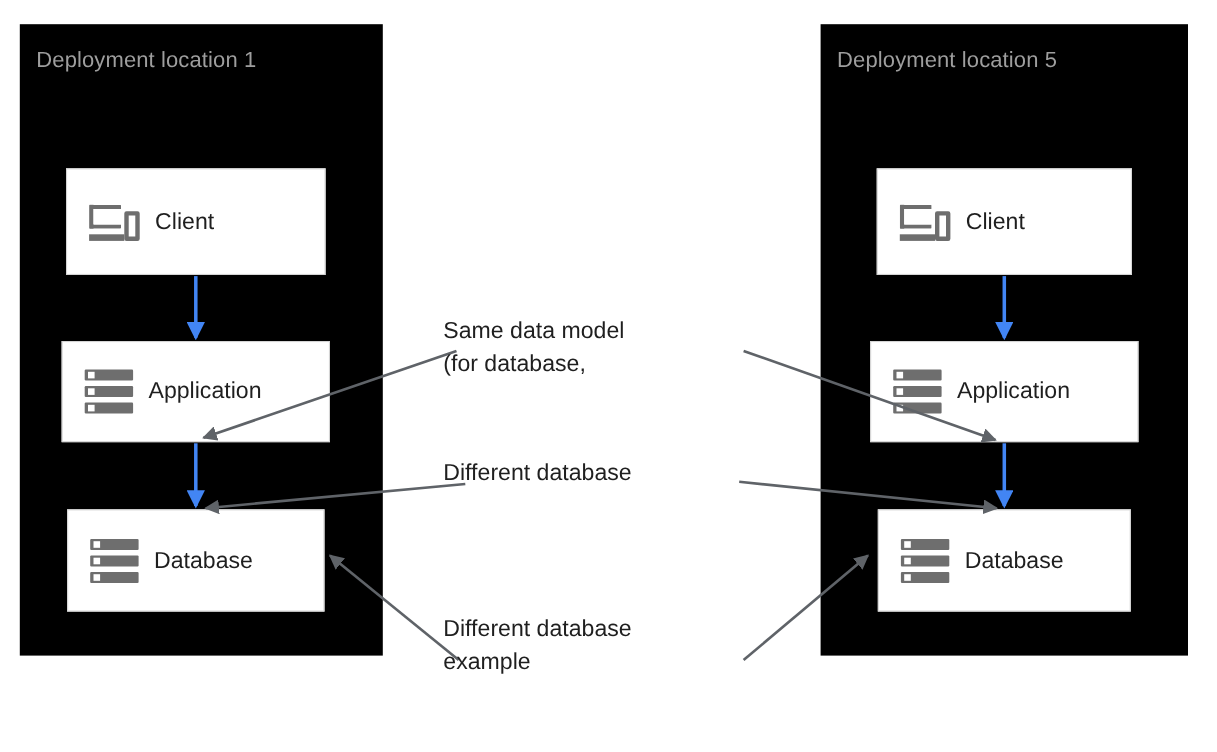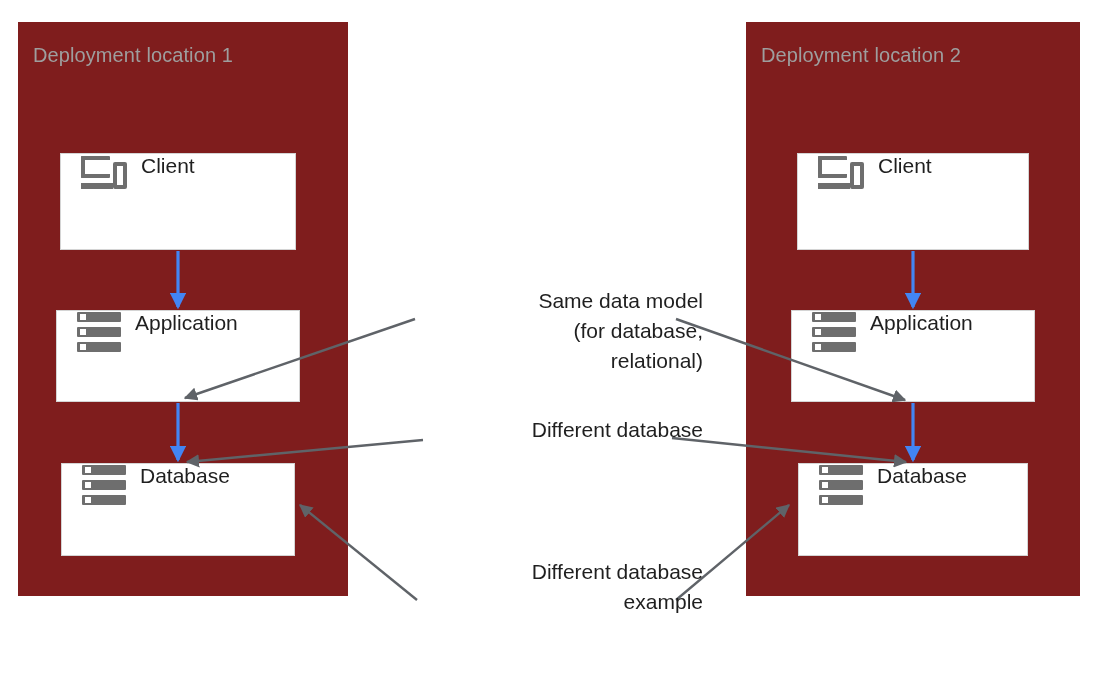--- a/index.html
+++ b/index.html
@@ -14,21 +14,21 @@
     position: relative;
     width: 1106px;
     height: 684px;
     background: #ffffff;
     overflow: hidden;
   }
 
   
   .region {
     position: absolute;
-    background: #7f1d1d;
+    background: #000000;
   }
   #region-1 { left: 18px;  top: 22px; width: 330px; height: 574px; }
   #region-2 { left: 746px; top: 22px; width: 334px; height: 574px; }
 
   .region-title {
     position: absolute;
     left: 15px;
     top: 22px;
     font-size: 20px;
     color: #9e9e9e;
@@ -36,21 +36,21 @@
     letter-spacing: 0.1px;
   }
 
   
   .node {
     position: absolute;
     background: #ffffff;
     border: 1px solid #d4d4d4;
     box-sizing: border-box;
     display: flex;
-    align-items: flex-start;
+    align-items: center;
   }
   .node-icon {
     flex: 0 0 auto;
     margin-left: 20px;
     margin-right: 14px;
     width: 46px;
     height: 42px;
     position: relative;
   }
   .node-label {
@@ -114,21 +114,21 @@
     width: 6px; height: 6px;
     background: #ffffff;
   }
 
   
   .callout {
     position: absolute;
     font-size: 21px;
     line-height: 30px;
     color: #1f1f1f;
-    text-align: right;
+    text-align: left;
     width: 300px;
     left: 403px;
   }
   #callout-datamodel { top: 286px; }
   #callout-api       { top: 415px; }
   #callout-system    { top: 557px; }
 
   
   #connectors {
     position: absolute;
@@ -141,21 +141,21 @@
 </head>
 <body>
 
 <div id="canvas">
 
   <div class="region" id="region-1">
     <div class="region-title">Deployment location 1</div>
   </div>
 
   <div class="region" id="region-2">
-    <div class="region-title">Deployment location 2</div>
+    <div class="region-title">Deployment location 5</div>
   </div>
 
   <div class="node" id="node-client-1">
     <div class="node-icon icon-client">
       <span class="screen"></span>
         <span class="base"></span>
         <span class="phone"></span>
     </div>
     <div class="node-label">Client</div>
   </div>
@@ -232,21 +232,20 @@
     <line x1="672" y1="438" x2="906" y2="462" stroke="#5f6368" stroke-width="2.4" marker-end="url(#arrow-gray)"></line>
 
     <line x1="417" y1="600" x2="300" y2="505" stroke="#5f6368" stroke-width="2.4" marker-end="url(#arrow-gray)"></line>
 
     <line x1="676" y1="600" x2="789" y2="505" stroke="#5f6368" stroke-width="2.4" marker-end="url(#arrow-gray)"></line>
   </svg>
 
   <div class="callout" id="callout-datamodel">
     <div>Same data model</div>
     <div>(for database,</div>
-    <div>relational)</div>
   </div>
 
   <div class="callout" id="callout-api">
     <div>Different database</div>
   </div>
 
   <div class="callout" id="callout-system">
     <div>Different database</div>
     <div>example</div>
   </div>

